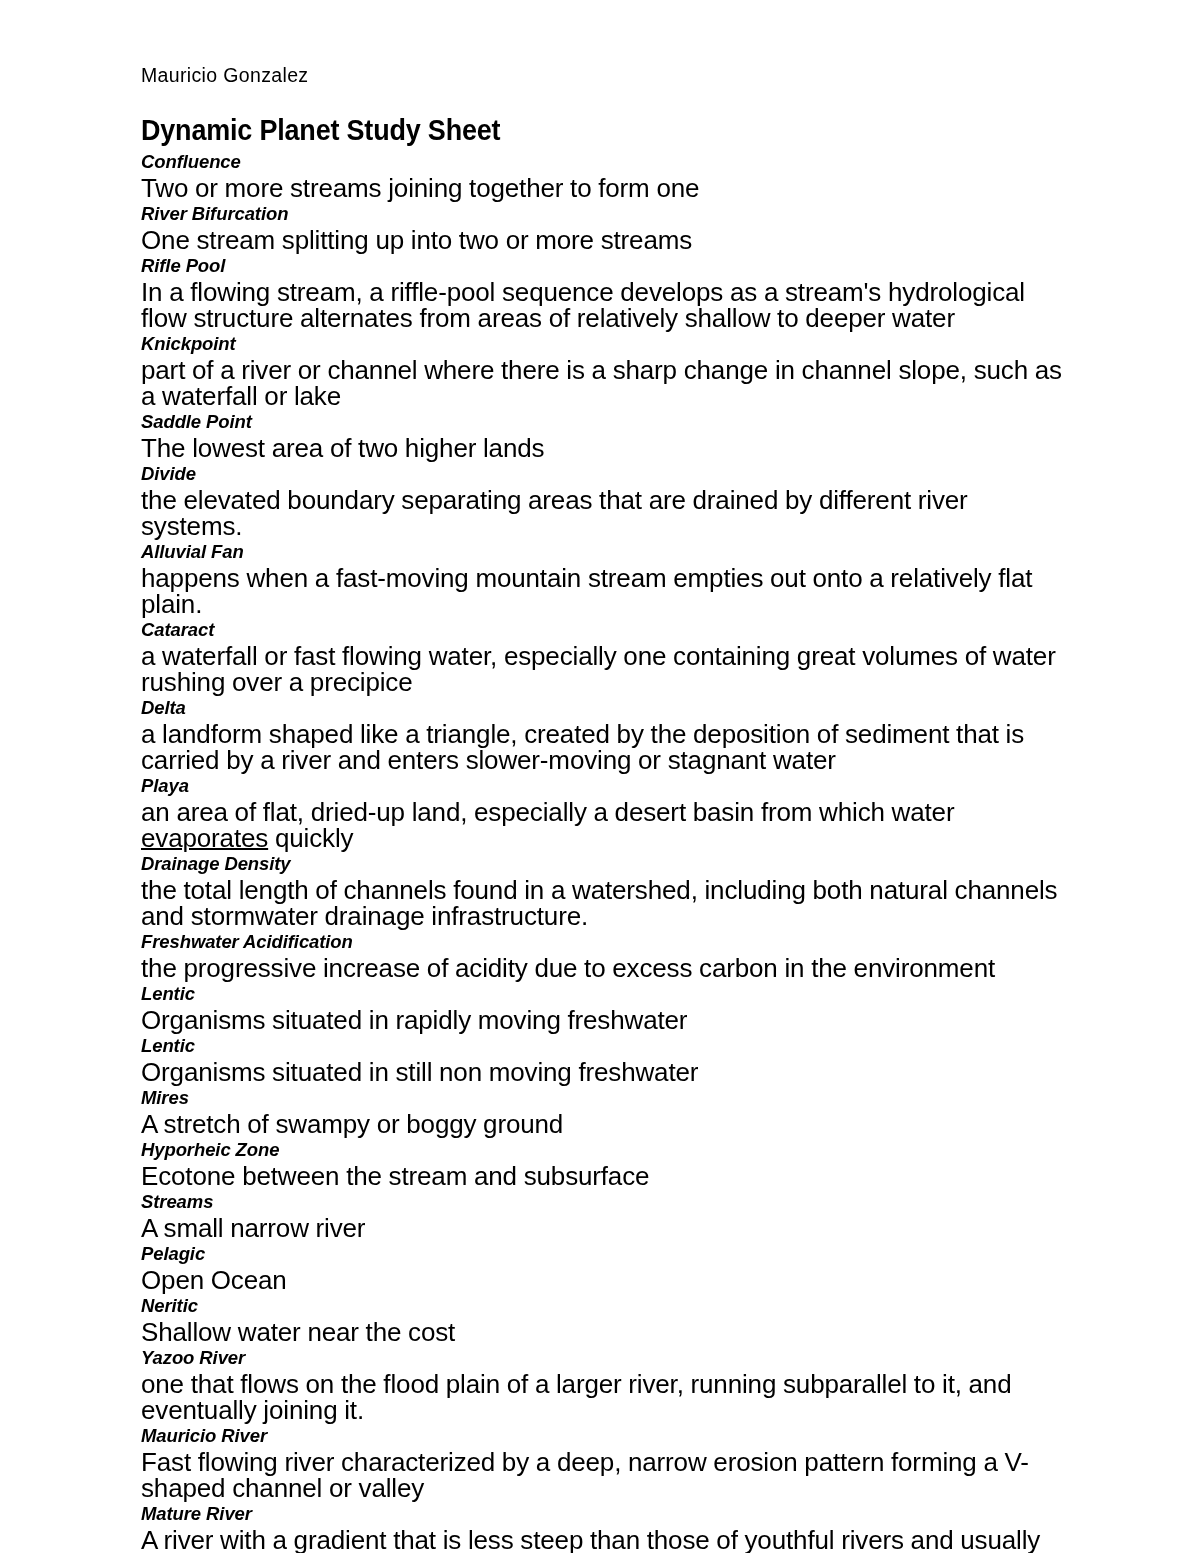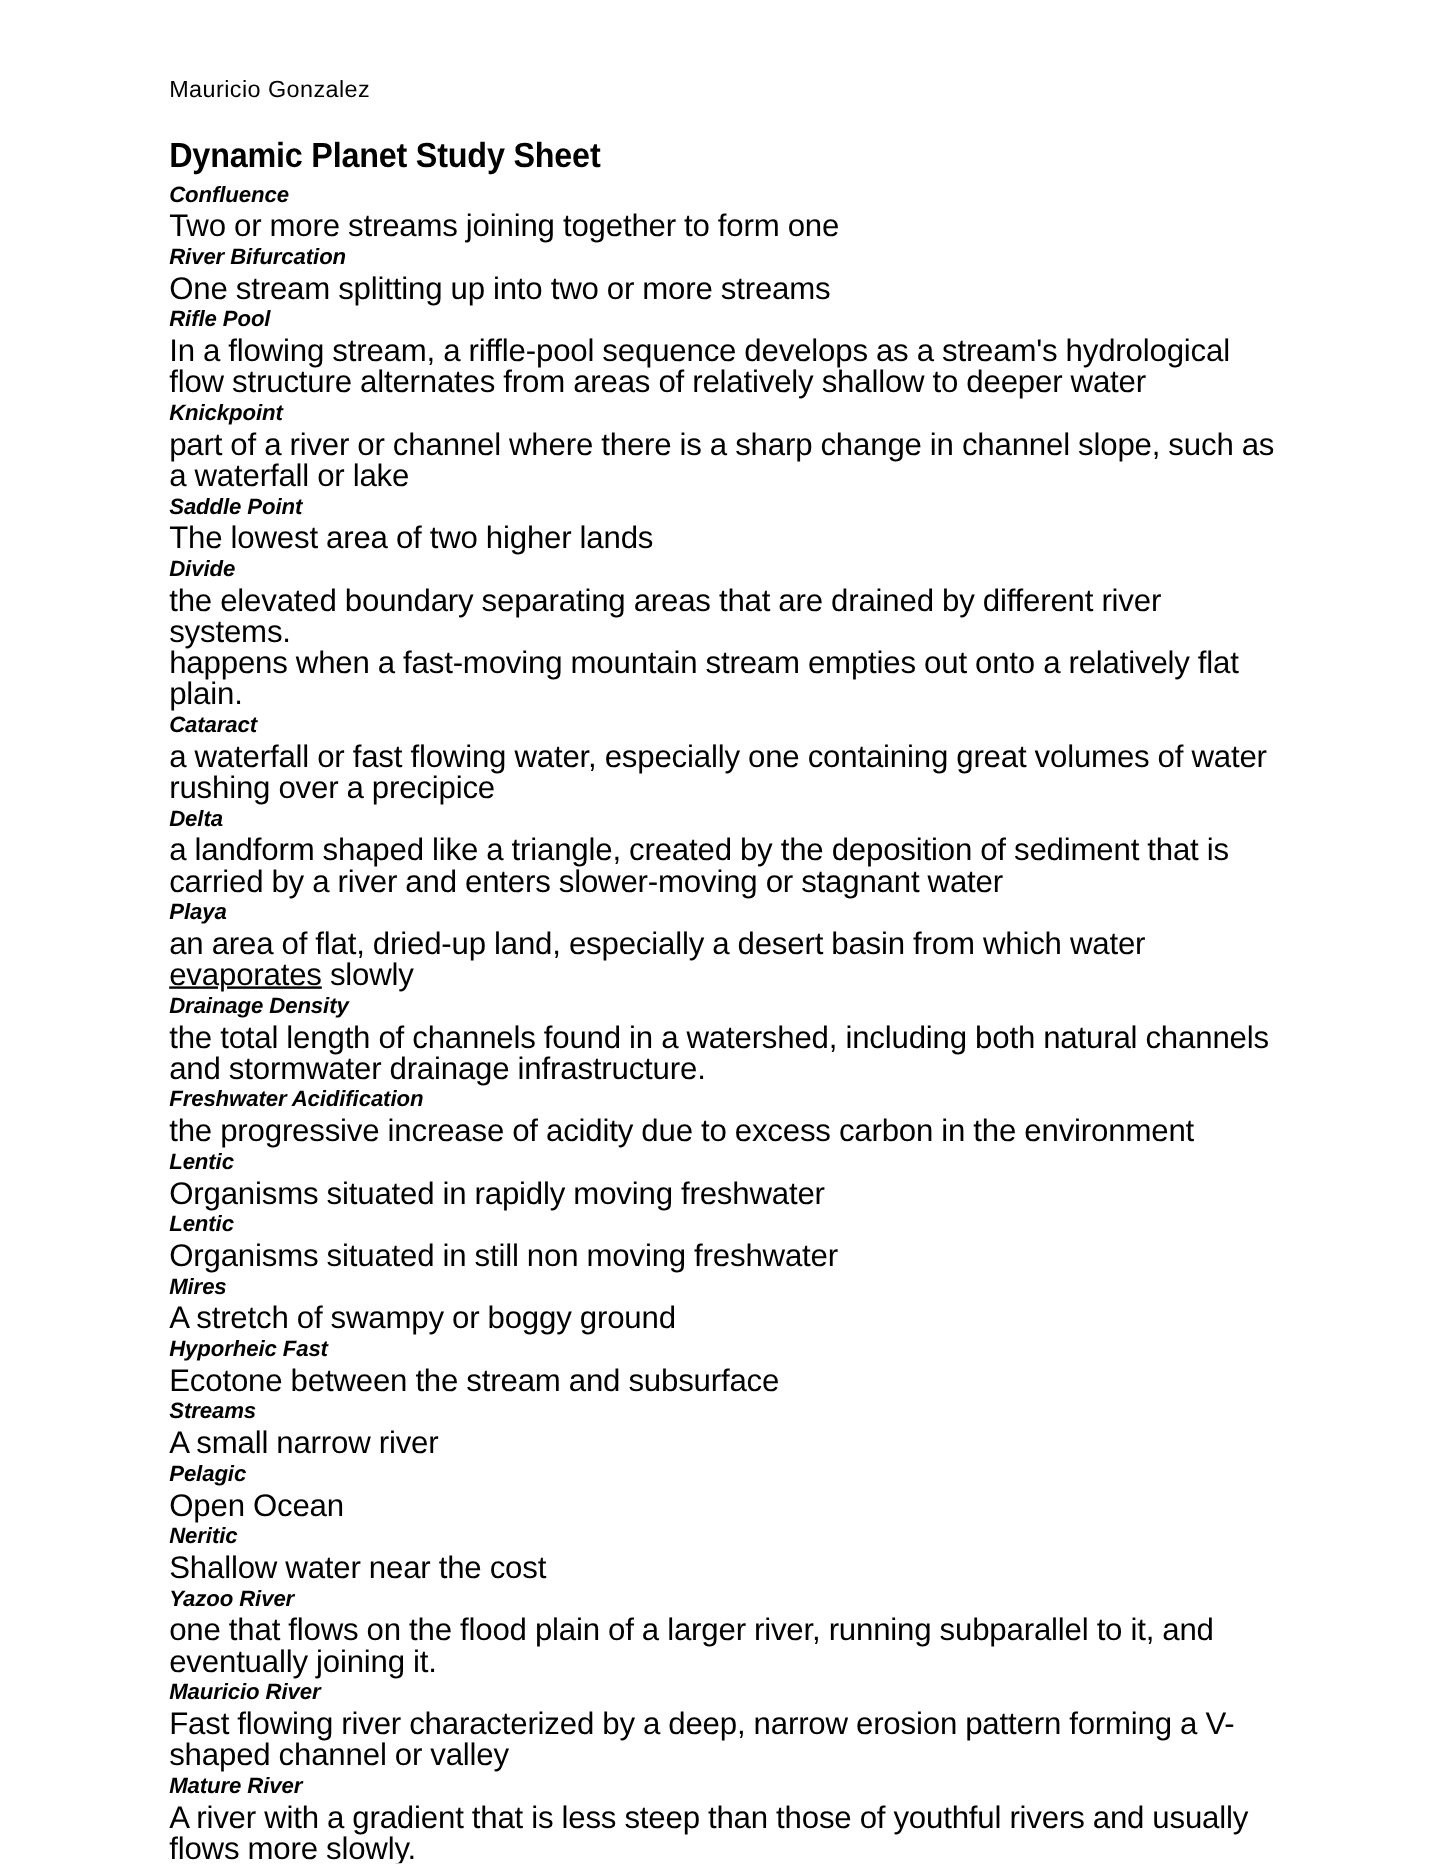--- a/index.html
+++ b/index.html
@@ -114,33 +114,34 @@
         </div>
         <div class="entry">
           <div class="term">Saddle Point</div>
           <div class="definition">The lowest area of two higher lands</div>
         </div>
         <div class="entry">
           <div class="term">Divide</div>
           <div class="definition">the elevated boundary separating areas that are drained by different river systems.</div>
         </div>
         <div class="entry">
+          <div class="term">Alluvial Fan</div>
           <div class="definition">happens when a fast-moving mountain stream empties out onto a relatively flat plain.</div>
         </div>
         <div class="entry">
           <div class="term">Cataract</div>
           <div class="definition">a waterfall or fast flowing water, especially one containing great volumes of water rushing over a precipice</div>
         </div>
         <div class="entry">
           <div class="term">Delta</div>
           <div class="definition">a landform shaped like a triangle, created by the deposition of sediment that is carried by a river and enters slower-moving or stagnant water</div>
         </div>
         <div class="entry">
           <div class="term">Playa</div>
-          <div class="definition"><span>an area of flat, dried-up land, especially a desert basin from which water </span><a class="link" href="#">evaporates</a><span> slowly</span></div>
+          <div class="definition"><span>an area of flat, dried-up land, especially a desert basin from which water </span><a class="link" href="#">evaporates</a><span> quickly</span></div>
         </div>
         <div class="entry">
           <div class="term">Drainage Density</div>
           <div class="definition">the total length of channels found in a watershed, including both natural channels and stormwater drainage infrastructure.</div>
         </div>
         <div class="entry">
           <div class="term">Freshwater Acidification</div>
           <div class="definition">the progressive increase of acidity due to excess carbon in the environment</div>
         </div>
         <div class="entry">
@@ -149,21 +150,21 @@
         </div>
         <div class="entry">
           <div class="term">Lentic</div>
           <div class="definition">Organisms situated in still non moving freshwater</div>
         </div>
         <div class="entry">
           <div class="term">Mires</div>
           <div class="definition">A stretch of swampy or boggy ground</div>
         </div>
         <div class="entry">
-          <div class="term">Hyporheic Fast</div>
+          <div class="term">Hyporheic Zone</div>
           <div class="definition">Ecotone between the stream and subsurface</div>
         </div>
         <div class="entry">
           <div class="term">Streams</div>
           <div class="definition">A small narrow river</div>
         </div>
         <div class="entry">
           <div class="term">Pelagic</div>
           <div class="definition">Open Ocean</div>
         </div>

